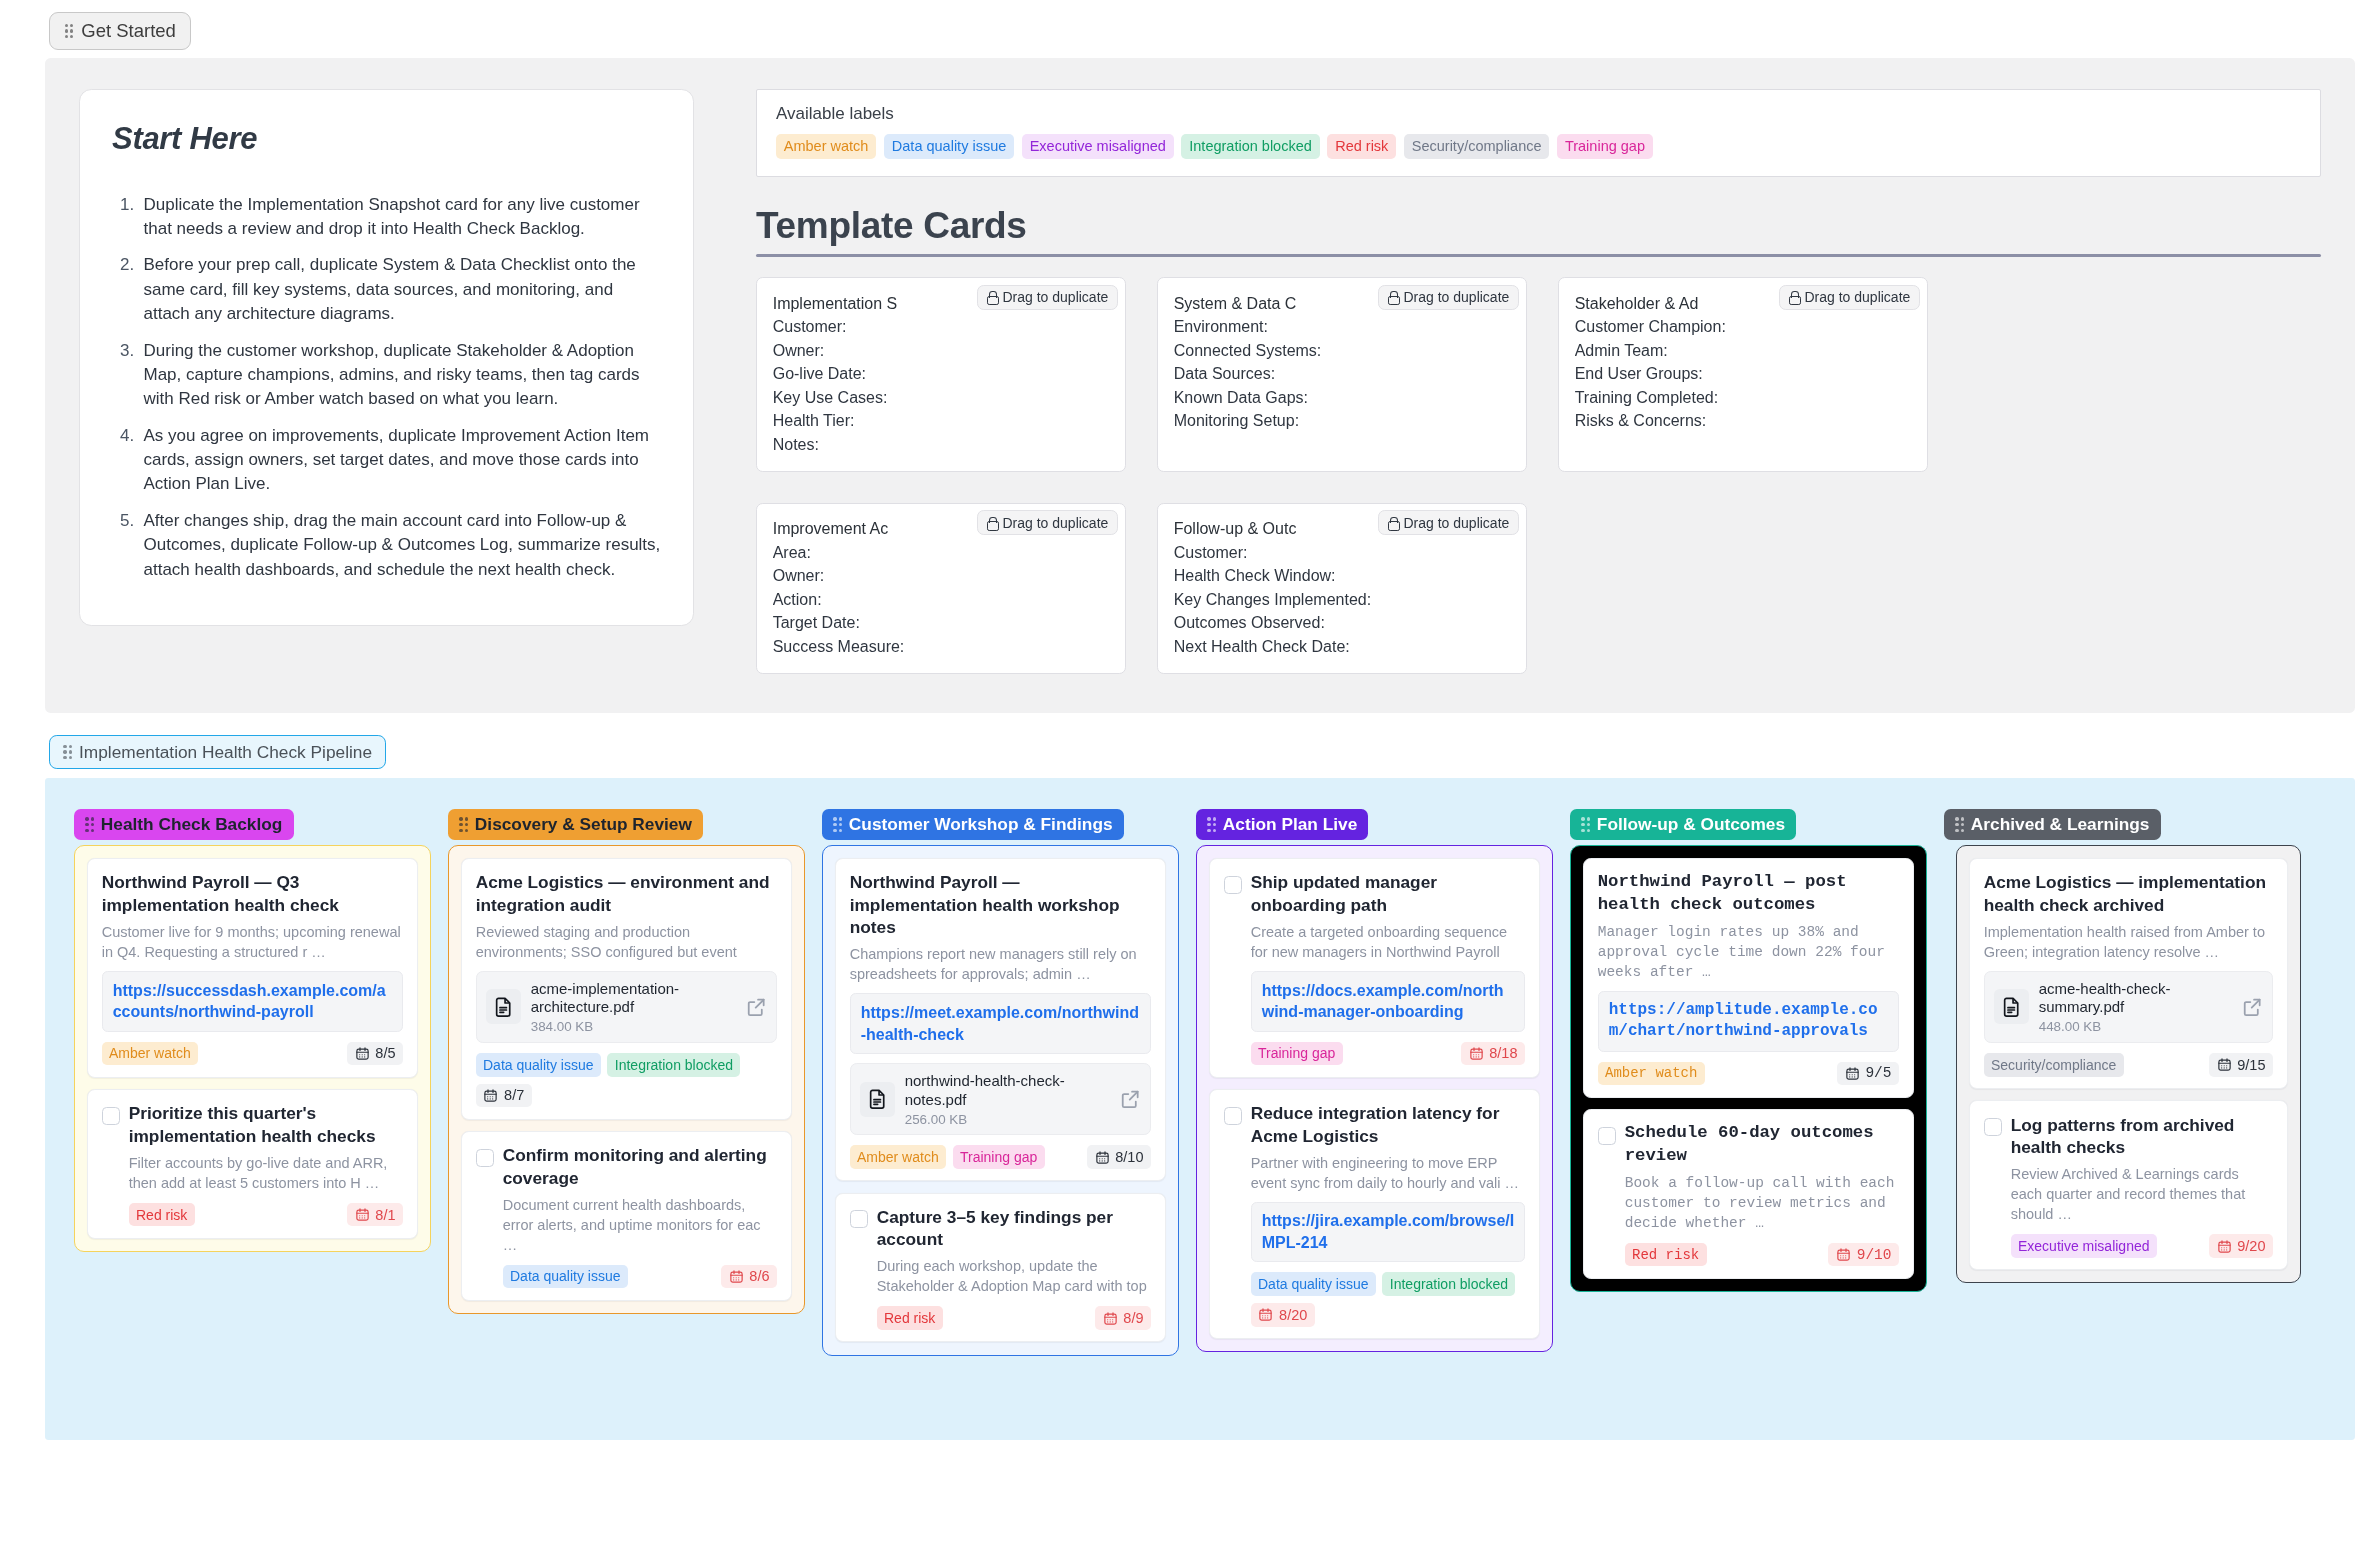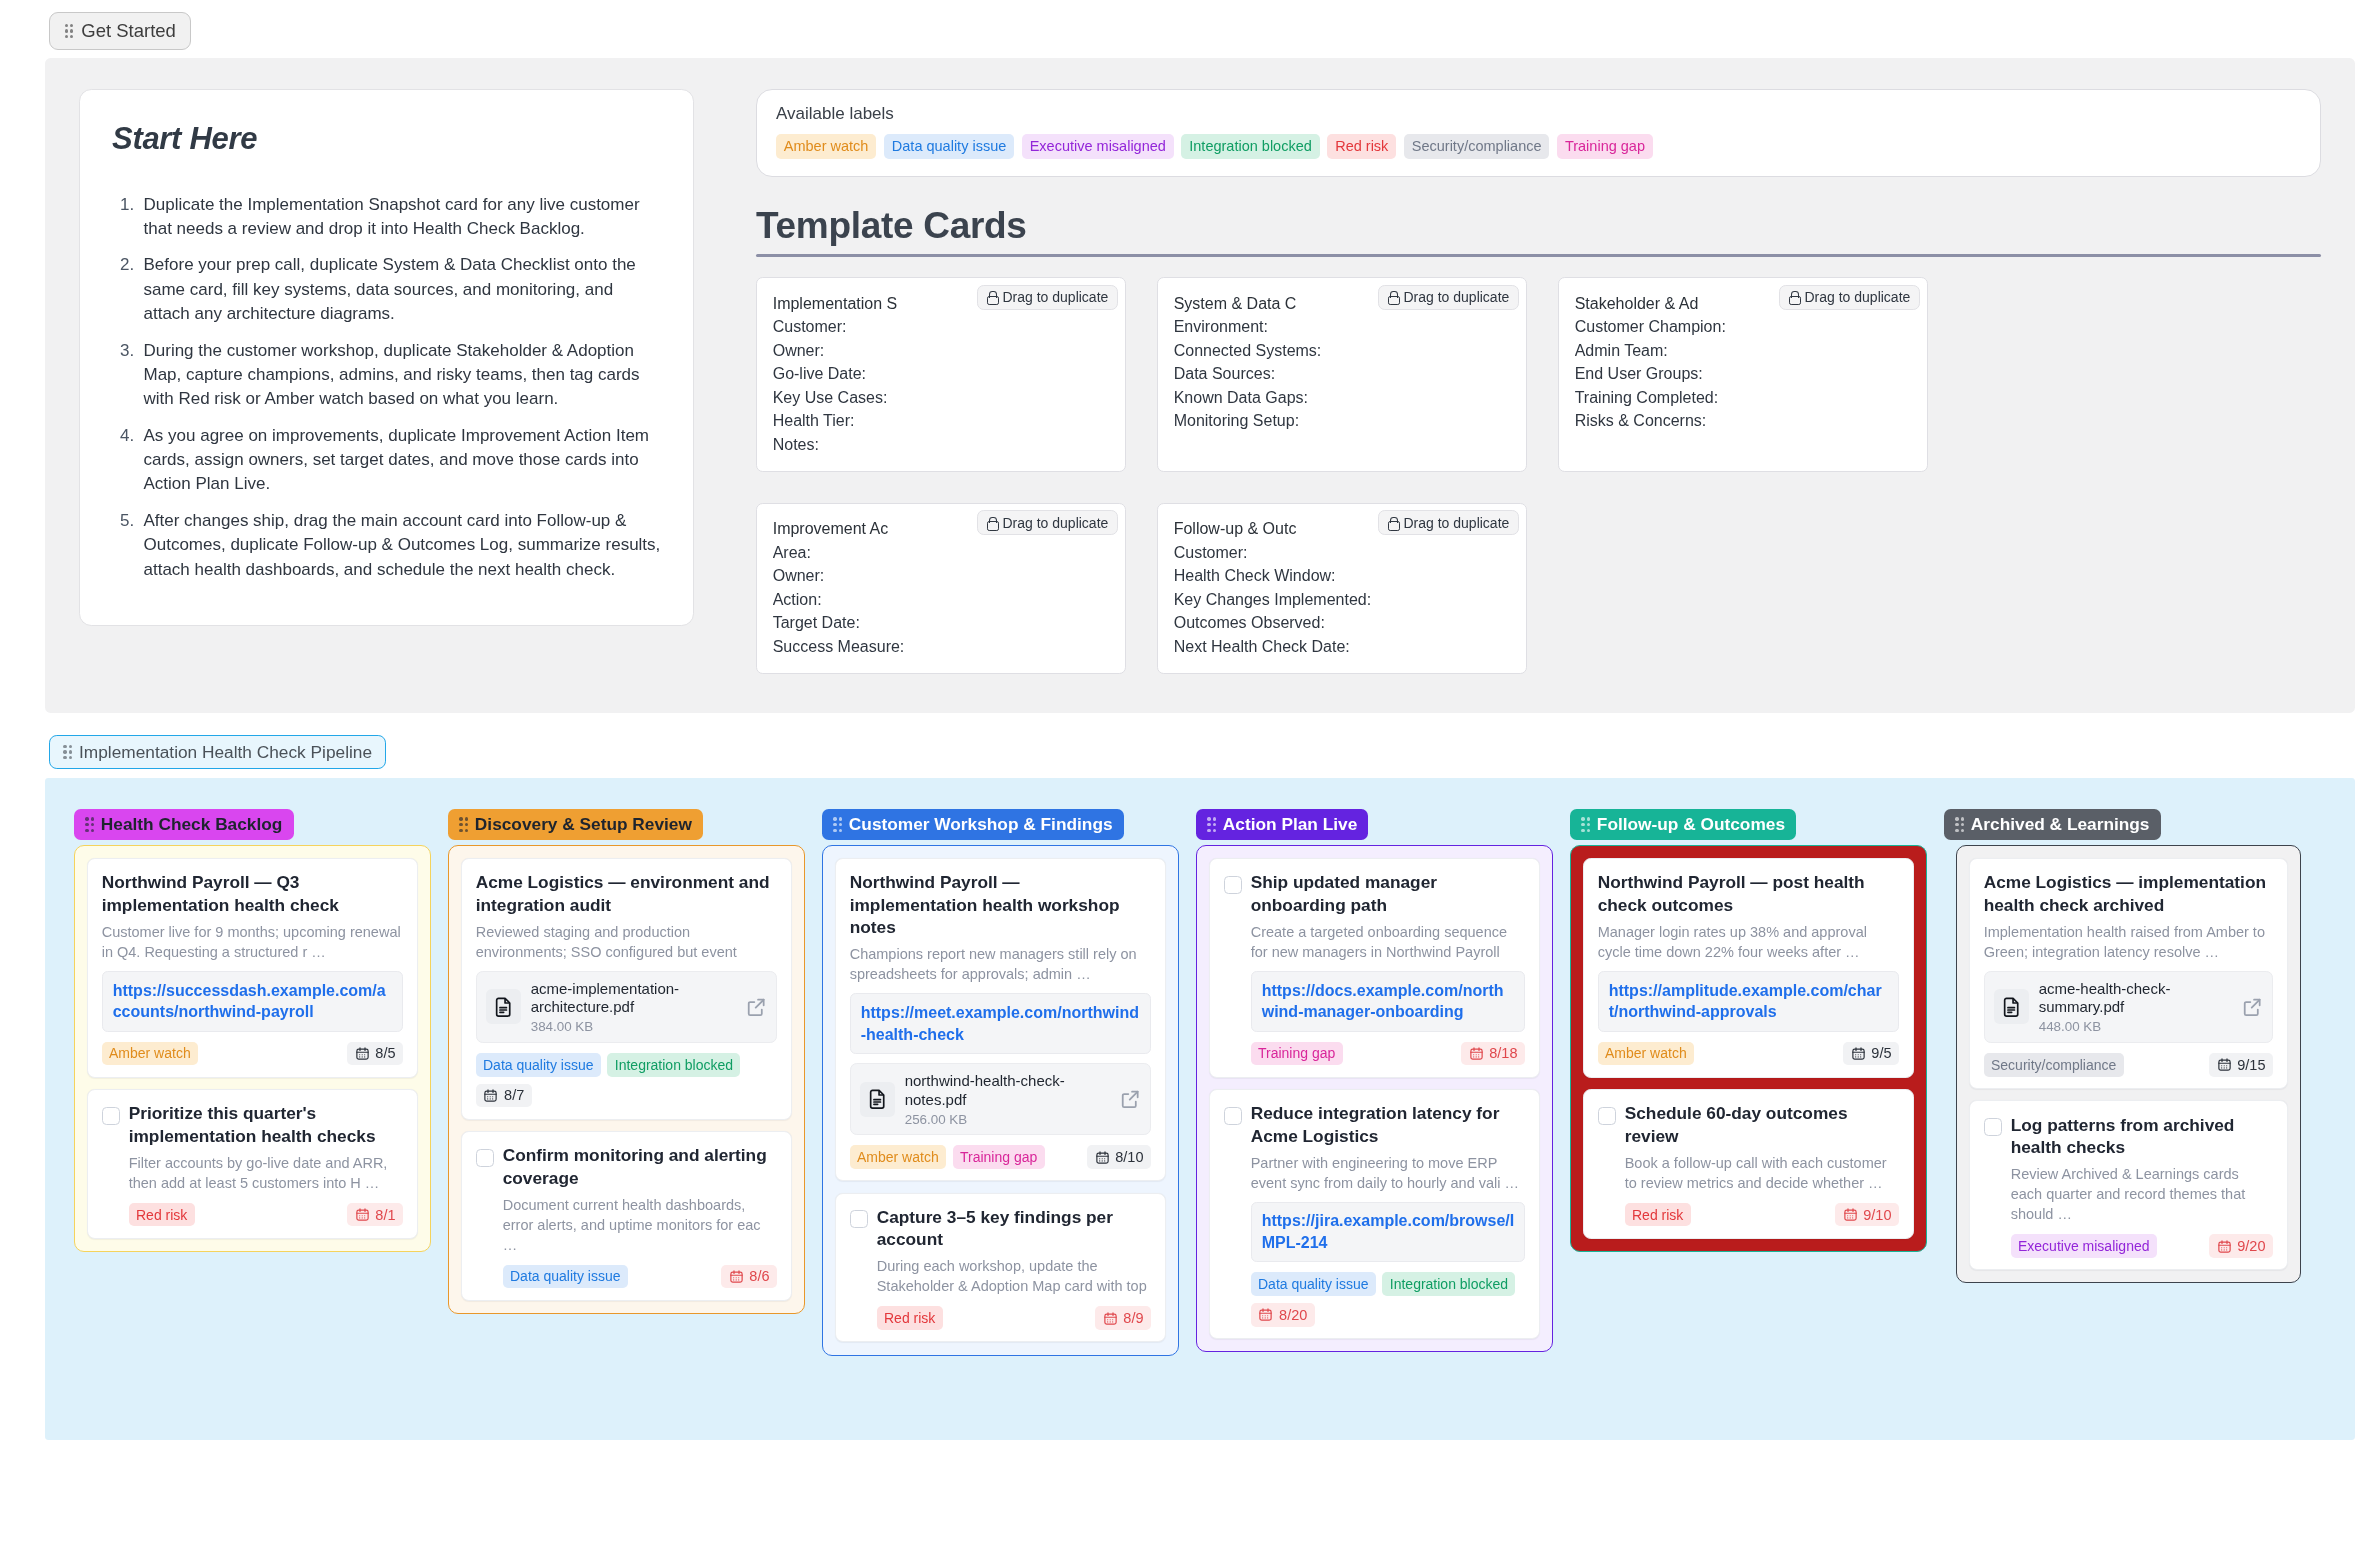--- a/index.html
+++ b/index.html
@@ -37,21 +37,21 @@
     border-radius: 12.3px; padding: 31px 32px 31px 32px;
   }
   .start-here h2 { font-size: 31px; font-weight: 700; color:#313a45; letter-spacing:-0.3px; margin-bottom: 36px; font-style: italic;}
   .start-here ol { padding-left: 27px; }
   .start-here li { font-size: 17px; line-height: 1.43; color:#2f3640; margin-bottom: 12.3px; padding-left: 4.5px;}
   .start-here li::marker { color:#4b5563; }
 
   .right-col { flex: 1; min-width: 0; }
 
   .labels-box {
-    background:#fff; border:1.1px solid #dcdce1; border-radius:16px;
+    background:#fff; border:1.1px solid #dcdce1; border-radius:2px;
     padding: 14.5px 19px 17px 19px; margin-bottom: 28px;
   }
   .labels-title { font-size: 17px; color:#3a4049; margin-bottom: 10px; }
   .labels-row { display:flex; flex-wrap: wrap; gap: 7.8px; }
   .chip {
     font-size: 14.5px; padding: 3.9px 7.8px; border-radius: 5px;
     line-height: 1.15; white-space: nowrap; font-weight: 400;
   }
 
   .tpl-title { font-size: 37px; font-weight: 700; color:#3b434e; letter-spacing:-0.3px; }
@@ -516,21 +516,21 @@
     <div class="col"><div class="col-head" style="background: rgb(23, 180, 151); color: rgb(255, 255, 255);">
         <span class="grip">
           <i></i>
           <i></i>
           <i></i>
           <i></i>
           <i></i>
           <i></i>
         </span>
         <span>Follow-up &amp; Outcomes</span>
-      </div><div class="col-body" style="background: #b91c1c; border-color: rgb(23, 180, 151);">
+      </div><div class="col-body" style="background: #000000; border-color: rgb(23, 180, 151); font-family: Liberation Mono, monospace;">
         <div class="card">
           <div class="card-main">
             <div class="card-title">Northwind Payroll — post health check outcomes</div>
             <div class="card-desc">Manager login rates up 38% and approval cycle time down 22% four weeks after  …</div>
             <a class="card-link" href="#">https://amplitude.example.com/chart/northwind-approvals</a>
             <div class="meta">
               <span class="tag" style="background:#fdecd0;color:#e08c1c">Amber watch</span>
               <span class="spacer"></span>
               <span class="date-pill neutral">
                 <svg class="cal" viewBox="0 0 24 24" fill="none" stroke="#2b313a" stroke-width="1.9" stroke-linecap="round">

